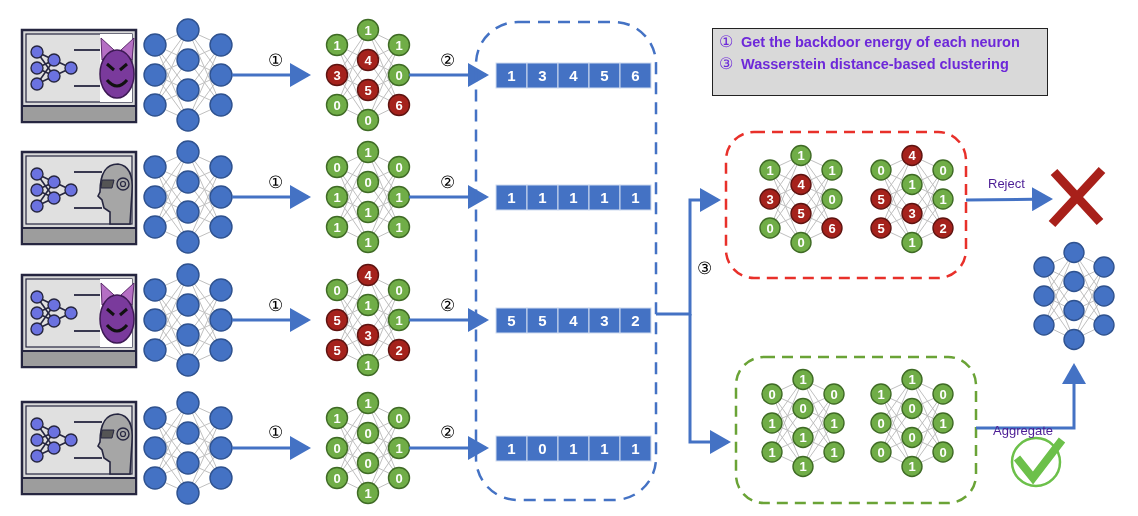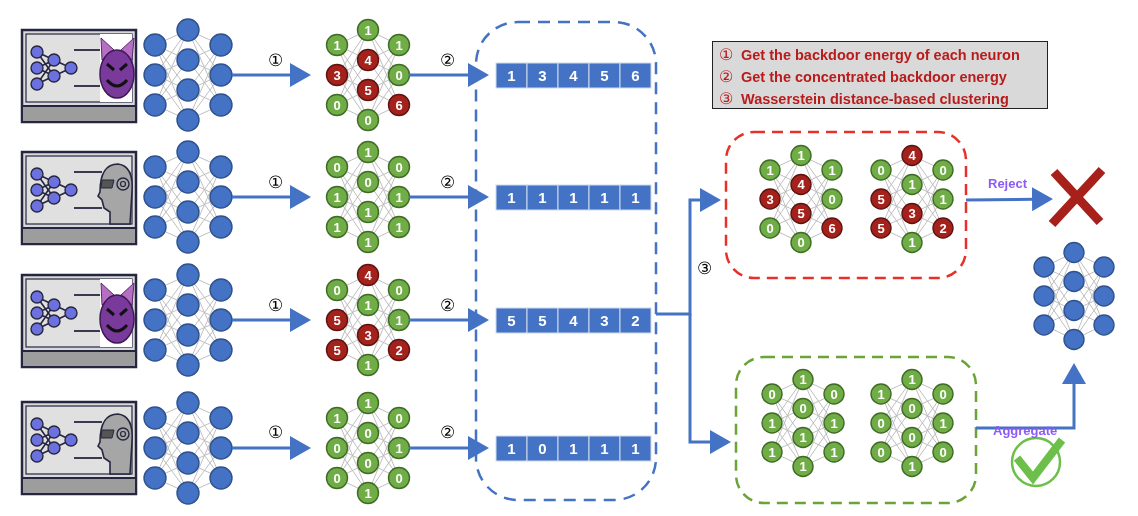--- a/index.html
+++ b/index.html
@@ -1,25 +1,25 @@
 <!DOCTYPE html>
 <html><head>
 <meta charset="utf-8">
 <style>
   html, body { margin:0; padding:0; background:#ffffff; }
   body { width:1138px; height:516px; position:relative; overflow:hidden; font-family:"Liberation Sans", sans-serif; }
   #canvas { position:absolute; left:0; top:0; }
   .legend {
-    position:absolute; left:712px; top:41px; width:336px; height:68px;
+    position:absolute; left:712px; top:28px; width:336px; height:68px;
     background:#d9d9d9; border:1.5px solid #222; box-sizing:border-box;
-    padding:2px 6px; font-weight:bold; font-size:14.5px; line-height:21px; color:#b91c1c;
+    padding:2px 6px; font-weight:bold; font-size:14.5px; line-height:21px; color:#6d28d9;
   }
   .legend-row { white-space:nowrap; }
   .legend-num { display:inline-block; width:18px; font-weight:normal; font-size:16px; }
-  .lbl { position:absolute; font-weight:bold; font-size:13px; color:#8b5cf6; }
+  .lbl { position:absolute; font-weight:normal; font-size:13px; color:#4c1d95; }
   .step { position:absolute; font-size:17px; color:#000; }
 </style>
 </head>
 <body>
 
 <svg id="canvas" width="1138" height="516" xmlns="http://www.w3.org/2000/svg">
   <defs>
     <marker id="arrow" markerWidth="8" markerHeight="8" refX="6" refY="4" orient="auto" markerUnits="strokeWidth">
       <path d="M0,0 L7,4 L0,8 z" fill="#4472c4"></path>
     </marker>
@@ -758,21 +758,20 @@
       <circle cx="1104" cy="325" r="10" fill="#4472c4" stroke="#2f528f" stroke-width="1.4"></circle>
     </g>
     <g>
       <circle cx="1036" cy="462" r="24" fill="none" stroke="#6cc04a" stroke-width="2.5"></circle>
       <path d="M1017,458 L1033,478 L1062,440" fill="none" stroke="#6cc04a" stroke-width="8" stroke-linecap="butt" stroke-linejoin="miter"></path>
     </g>
   </svg>
 
 <div class="legend">
   <div class="legend-row"><span class="legend-num">①</span> <span>Get the backdoor energy of each neuron</span></div>
-  <div class="legend-row"><span class="legend-num">②</span> <span>Get the concentrated backdoor energy</span></div>
   <div class="legend-row"><span class="legend-num">③</span> <span>Wasserstein distance-based clustering</span></div>
 </div>
 
 <div class="step" style="left:268px;top:50px;">①</div>
 <div class="step" style="left:268px;top:172px;">①</div>
 <div class="step" style="left:268px;top:295px;">①</div>
 <div class="step" style="left:268px;top:422px;">①</div>
 <div class="step" style="left:440px;top:50px;">②</div>
 <div class="step" style="left:440px;top:172px;">②</div>
 <div class="step" style="left:440px;top:295px;">②</div>

